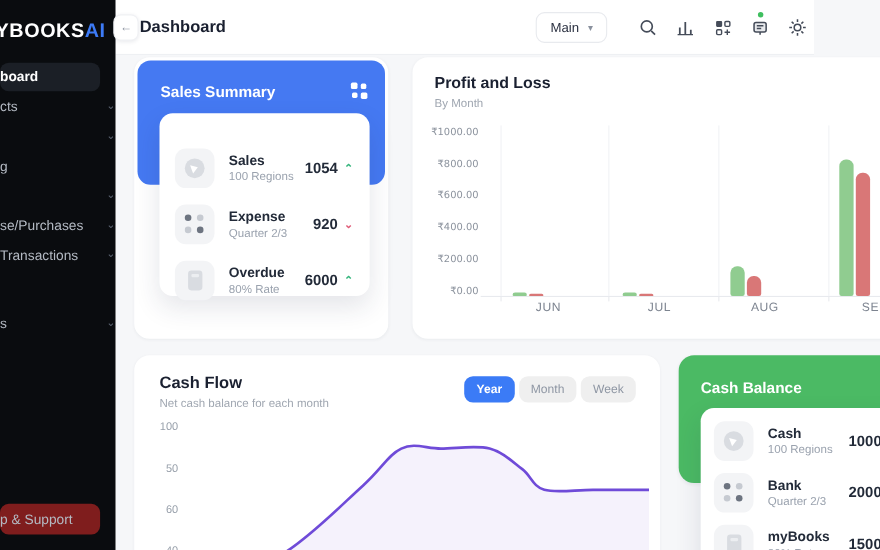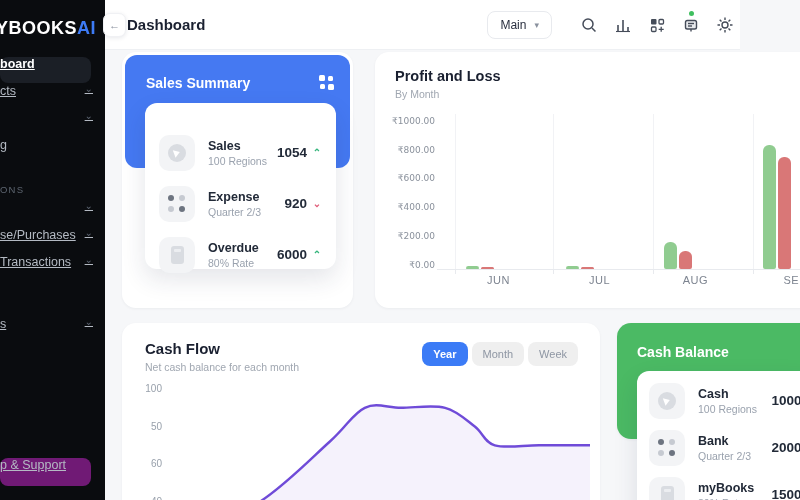--- a/index.html
+++ b/index.html
@@ -7,32 +7,32 @@
     font-family:"Liberation Sans", sans-serif; }
   .app { position:relative; width:740px; height:500px; }
 
   
   .sidebar { position:absolute; left:0; top:0; width:105px; height:500px;
     background:#0a0c0f; color:#b9bec7; z-index:5; display:flex; flex-direction:column; }
   .logo { height:56px; display:flex; align-items:center; padding-left:0; margin-left:-4px;
     font-size:18px; font-weight:bold; color:#fff; letter-spacing:.5px; white-space:nowrap; }
   .logo .accent { color:#3d7bf6; }
   .nav { display:flex; flex-direction:column; flex:1; padding-bottom:14px; }
-  .side-item { display:flex; align-items:flex-start; height:26px; min-height:26px;
-    font-size:12.5px; color:#b4bac3; padding-right:12px; cursor:pointer; white-space:nowrap;text-decoration:underline; }
+  .side-item { display:flex; align-items:center; height:26px; min-height:26px;
+    font-size:12.5px; color:#b4bac3; cursor:pointer; white-space:nowrap; }
   .side-item .lbl { flex:1; overflow:hidden; }
   .side-item .chev { color:#5b6370; font-size:10px; line-height:10px; }
   .side-item.active { background:#1b1f26; border-radius:8px; margin-right:14px;
     color:#fff; font-weight:bold; height:26px; }
   .side-item.mt6 { margin-top:1px; }
   .side-item.gap { margin-top:36px; }
   .side-section { font-size:9.5px; color:#5d6570; letter-spacing:1.2px; margin:16px 0 2px 0;
     height:18px; display:flex; align-items:center; }
   .spacer { flex:1; }
-  .side-item.pinned { background:#701a75; border-radius:8px; margin-right:14px; height:28px; min-height:28px; }
+  .side-item.pinned { background:#7f1d1d; border-radius:8px; margin-right:14px; height:28px; min-height:28px; }
 
   
   .header { position:absolute; left:105px; top:0; right:0; height:50px; background:#fff;
     border-bottom:1px solid #eef0f3; display:flex; align-items:center; z-index:4; }
   .collapse-btn { position:absolute; left:103px; top:13px; width:23px; height:24px;
     background:#fff; border:1px solid #f0f1f4; border-radius:7px; z-index:6;
     box-shadow:0 1px 4px rgba(20,30,60,.10); display:flex; align-items:center; justify-content:center;
     color:#8a919e; font-size:11px; cursor:pointer; }
   .page-title { margin-left:22px; font-size:15px; font-weight:bold; color:#1a2030; }
   .header-right { margin-left:auto; display:flex; align-items:center; gap:16px; padding-right:16px; }
@@ -125,21 +125,20 @@
           <span class="lbl">cts</span>
           <span class="chev">⌄</span>
         </div>
         <div class="side-item mt6">
           <span class="lbl"></span>
           <span class="chev">⌄</span>
         </div>
         <div class="side-item mt6">
           <span class="lbl">g</span>
         </div>
-        <div class="side-section">ONS</div>
         <div class="side-item mt6">
           <span class="lbl"></span>
           <span class="chev">⌄</span>
         </div>
         <div class="side-item mt6">
           <span class="lbl">se/Purchases</span>
           <span class="chev">⌄</span>
         </div>
         <div class="side-item mt6">
           <span class="lbl">Transactions</span>

